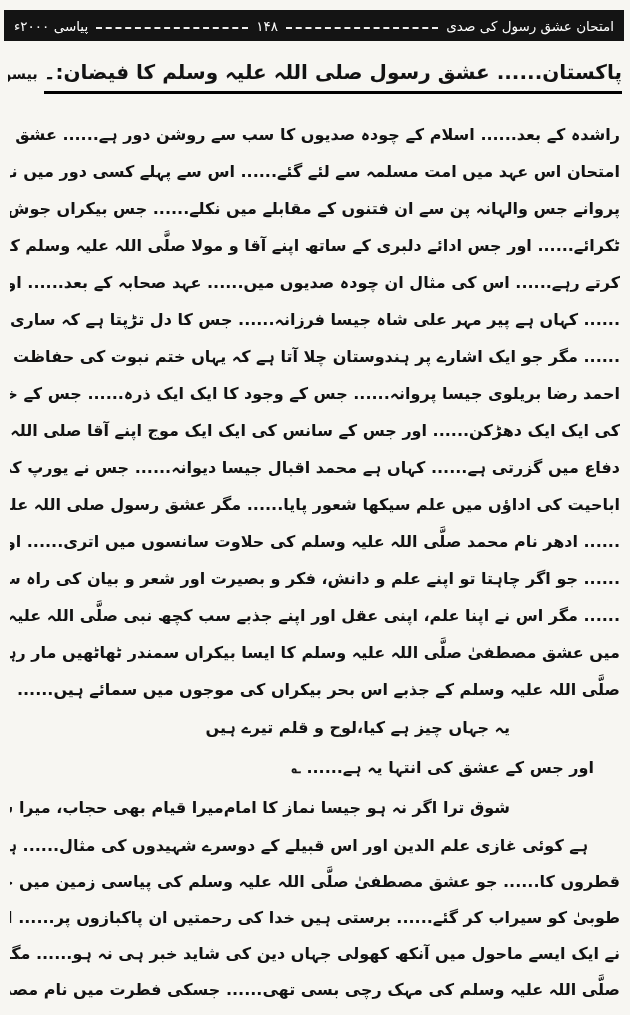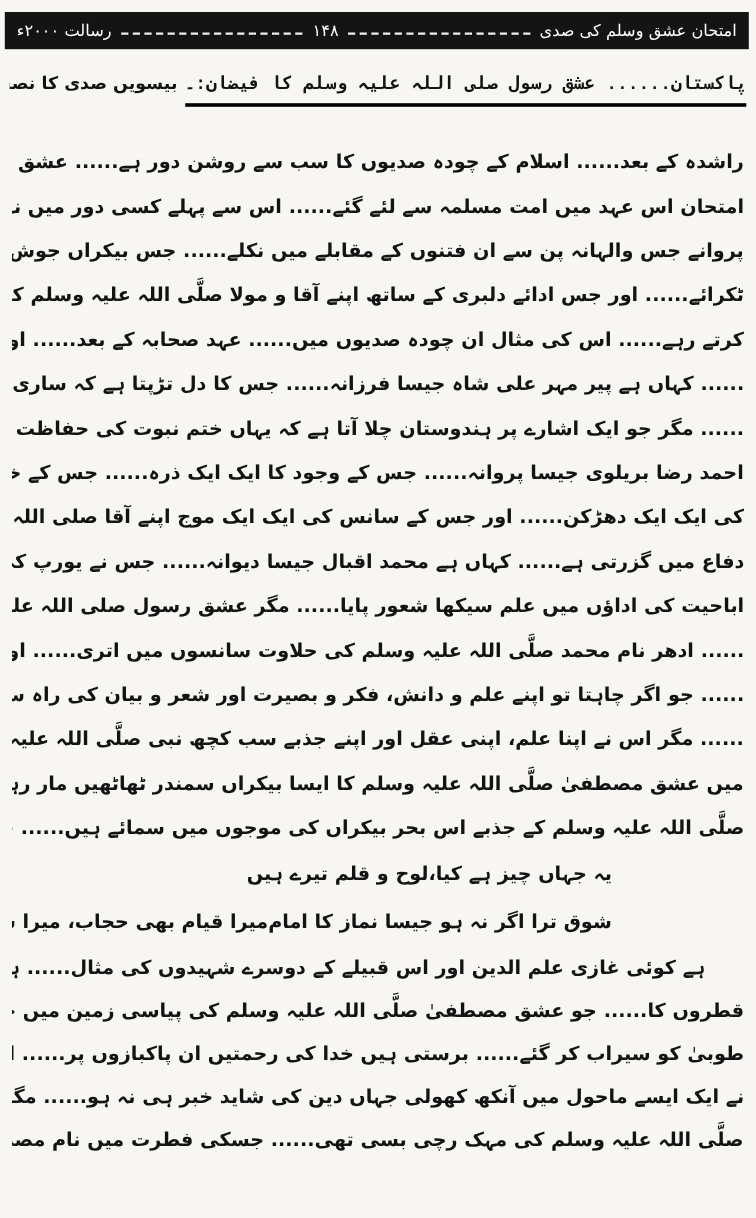--- a/index.html
+++ b/index.html
@@ -20,22 +20,22 @@
   }
   .hdr-dash{flex:1;height:0;border-bottom:2px dashed #efefef;transform:translateY(2px);}
   .hdr-title,.hdr-page,.hdr-date{flex:0 0 auto;}
   
   .heading{
     position:absolute;top:60px;right:8px;left:8px;height:52px;
     display:flex;align-items:baseline;justify-content:space-between;gap:6px;
     white-space:nowrap;overflow:hidden;
   }
   .heading-main{
-    font-weight:bold;font-size:15px;
-    border-bottom:3px solid #000;padding-bottom:7px;font-family:Liberation Mono, monospace;
+    font-weight:bold;font-size:20px;
+    border-bottom:3px solid #000;padding-bottom:7px;
   }
   .heading-sub{font-size:14.5px;font-weight:bold;}
   
   .body-text{
     position:absolute;top:116px;right:10px;left:10px;
     font-size:16px;font-weight:bold;
   }
   .line{
     line-height:37px;height:37px;
     text-align:justify;text-align-last:justify;
@@ -59,25 +59,25 @@
     white-space:nowrap;overflow:hidden;
   }
   .line2.indent-r{padding-right:32px;}
 </style>
 </head>
 <body>
 
 <div class="page">
 
   <div class="hdr">
-    <span class="hdr-title">امتحان عشق وسلم کی صدی</span>
+    <span class="hdr-title">امتحان عشق رسول کی صدی</span>
     <span class="hdr-dash"></span>
     <span class="hdr-page">۱۴۸</span>
     <span class="hdr-dash"></span>
-    <span class="hdr-date">رسالت ۲۰۰۰ء</span>
+    <span class="hdr-date">پیاسی ۲۰۰۰ء</span>
   </div>
 
   <div class="heading">
     <span class="heading-main">پاکستان...... عشق رسول صلی اللہ علیہ وسلم کا فیضان:۔</span>
     <span class="heading-sub">بیسویں صدی کا نصف اول......</span>
 
   </div>
 
   <div class="body-text">
     <div class="line">راشدہ کے بعد...... اسلام کے چودہ صدیوں کا سب سے روشن دور ہے...... عشق رسول ﷺ کے جتنے بڑے بڑے</div>
@@ -94,20 +94,21 @@
     <div class="line">...... ادھر نام محمد صلَّی اللہ علیہ وسلم کی حلاوت سانسوں میں اتری...... اور ادھر آنکھوں سے محبت رم جھم برس پڑی</div>
     <div class="line">...... جو اگر چاہتا تو اپنے علم و دانش، فکر و بصیرت اور شعر و بیان کی راہ سے پوری مغربی دنیا کا ہر دلعزیز رہبر بن جاتا</div>
     <div class="line">...... مگر اس نے اپنا علم، اپنی عقل اور اپنے جذبے سب کچھ نبی صلَّی اللہ علیہ وسلم کے پیار میں بسا دیا..... جس کے سینے</div>
     <div class="line">میں عشق مصطفیٰ صلَّی اللہ علیہ وسلم کا ایسا بیکراں سمندر ٹھاٹھیں مار رہا ہے کہ چودہ سو سال کے سارے عاشقان رسول</div>
     <div class="line no-just">صلَّی اللہ علیہ وسلم کے جذبے اس بحر بیکراں کی موجوں میں سمائے ہیں...... جس کے شعور کی ابتدا یہ ہے...... ؎</div>
 
     <div class="poetry-row">
       <span>یہ جہاں چیز ہے کیا،لوح و قلم تیرے ہیں</span>
     </div>
 
+    <div class="interlude">اور جس کے عشق کی انتہا یہ ہے...... ؎</div>
 
     <div class="poetry-row">
       <span>شوق ترا اگر نہ ہو جیسا نماز کا امام</span>
       <span>میرا قیام بھی حجاب، میرا سجود بھی حجاب</span>
     </div>
 
     <div class="line2 indent-r">ہے کوئی غازی علم الدین اور اس قبیلے کے دوسرے شہیدوں کی مثال...... ہے کوئی بدل خون کے ان</div>
     <div class="line2">قطروں کا...... جو عشق مصطفیٰ صلَّی اللہ علیہ وسلم کی پیاسی زمین میں جذب ہوئے...... اور ناموس رسالت کے شجرۂ</div>
     <div class="line2">طوبیٰ کو سیراب کر گئے...... برستی ہیں خدا کی رحمتیں ان پاکبازوں پر...... اور ہے کوئی محمد علی جناح جیسا یگانہ...... جس</div>
     <div class="line2">نے ایک ایسے ماحول میں آنکھ کھولی جہاں دین کی شاید خبر ہی نہ ہو...... مگر جس کے نحیف و نزار پیکر میں عشق احمد</div>

